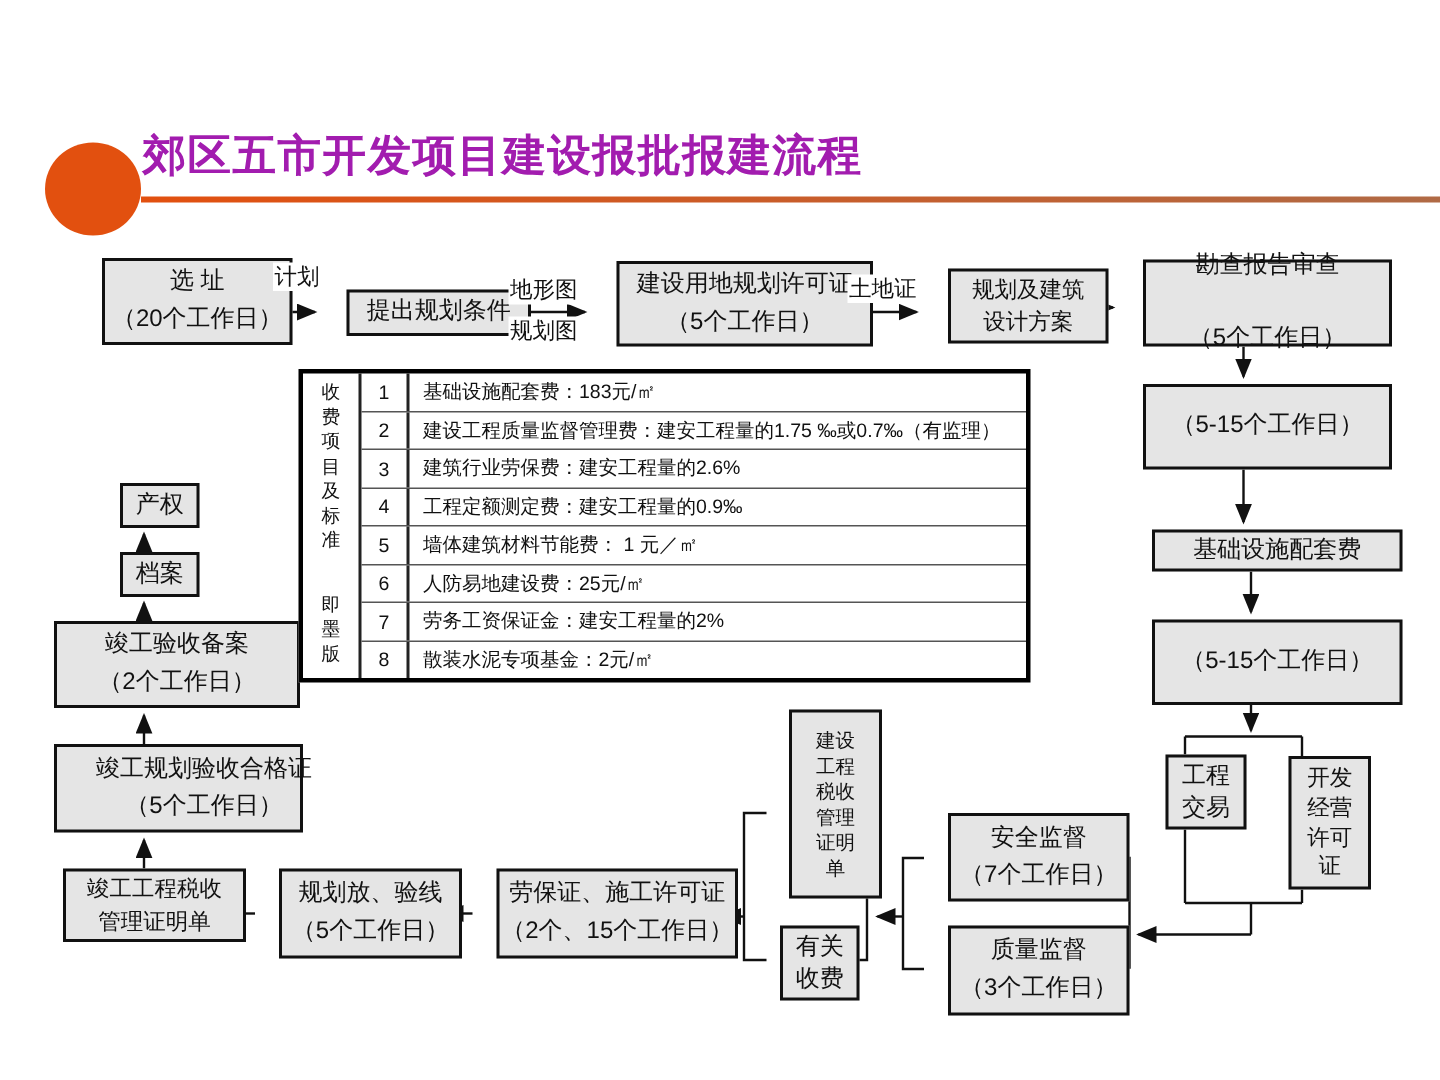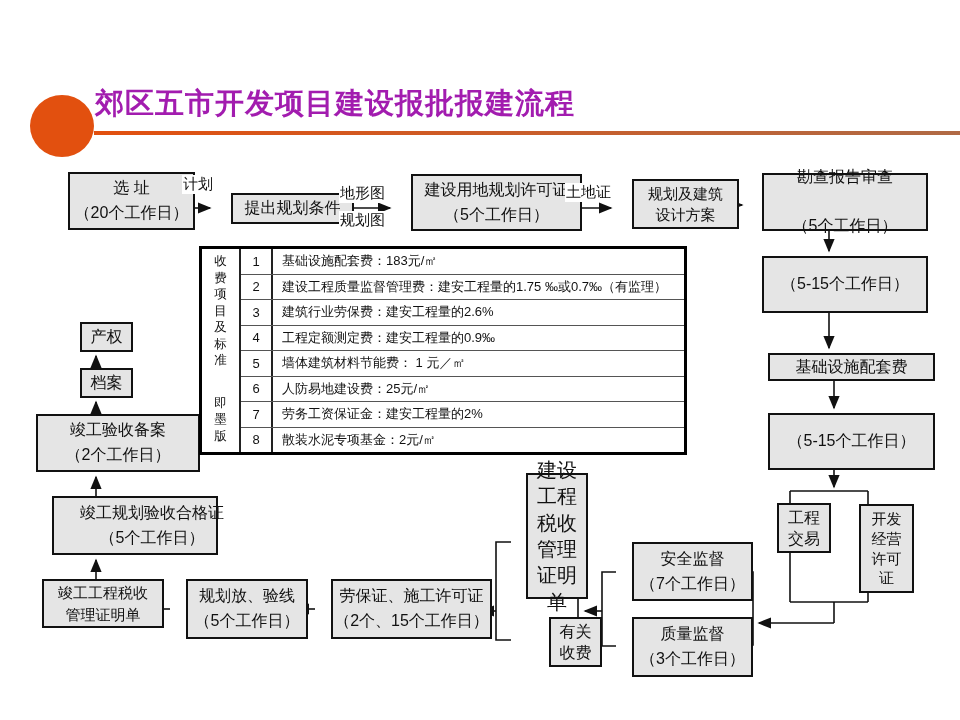--- a/index.html
+++ b/index.html
@@ -134,47 +134,47 @@
 
   <div class="box" style="left:616px;top:542px;width:121px;height:59px;">
     <div class="bl">安全监督</div>
     <div class="bl">（7个工作日）</div>
   </div>
   <div class="box" style="left:616px;top:617px;width:121px;height:60px;">
     <div class="bl">质量监督</div>
     <div class="bl">（3个工作日）</div>
   </div>
 
-  <div class="box" style="left:510px;top:473px;width:62px;height:126px;font-size:20px;">
+  <div class="box" style="left:510px;top:473px;width:62px;height:126px;font-size:13px;">
     <div class="bl pre">建设
 工程
 税收
 管理
 证明
 单</div>
   </div>
-  <div class="box" style="left:533px;top:617px;width:53px;height:50px;align-items:center;">
+  <div class="box" style="left:504px;top:617px;width:53px;height:50px;align-items:center;">
     <div class="bl pre">有关
 收费</div>
   </div>
 
   <div class="box" style="left:315px;top:579px;width:161px;height:60px;">
     <div class="bl">劳保证、施工许可证</div>
     <div class="bl">（2个、15个工作日）</div>
   </div>
   <div class="box" style="left:170px;top:579px;width:122px;height:60px;">
     <div class="bl">规划放、验线</div>
     <div class="bl">（5个工作日）</div>
   </div>
   <div class="box" style="left:26px;top:579px;width:122px;height:49px;font-size:15px;line-height:1.45;">
     <div class="bl">竣工工程税收</div>
     <div class="bl">管理证明单</div>
   </div>
 
-  <div class="box" style="left:36px;top:496px;width:166px;height:59px;padding-left:34px;">
+  <div class="box" style="left:20px;top:496px;width:166px;height:59px;padding-left:34px;">
     <div class="bl">竣工规划验收合格证</div>
     <div class="bl">（5个工作日）</div>
   </div>
   <div class="box" style="left:20px;top:414px;width:164px;height:58px;">
     <div class="bl">竣工验收备案</div>
     <div class="bl">（2个工作日）</div>
   </div>
   <div class="box" style="left:64px;top:368px;width:53px;height:30px;">
     <div class="bl">档案</div>
   </div>

